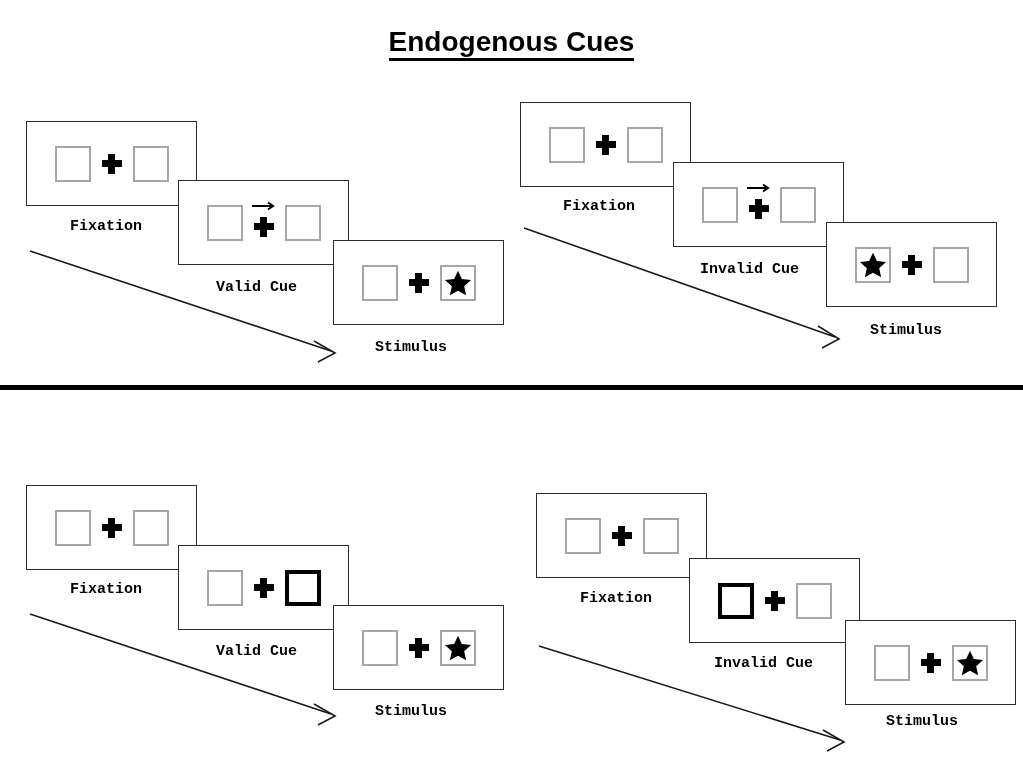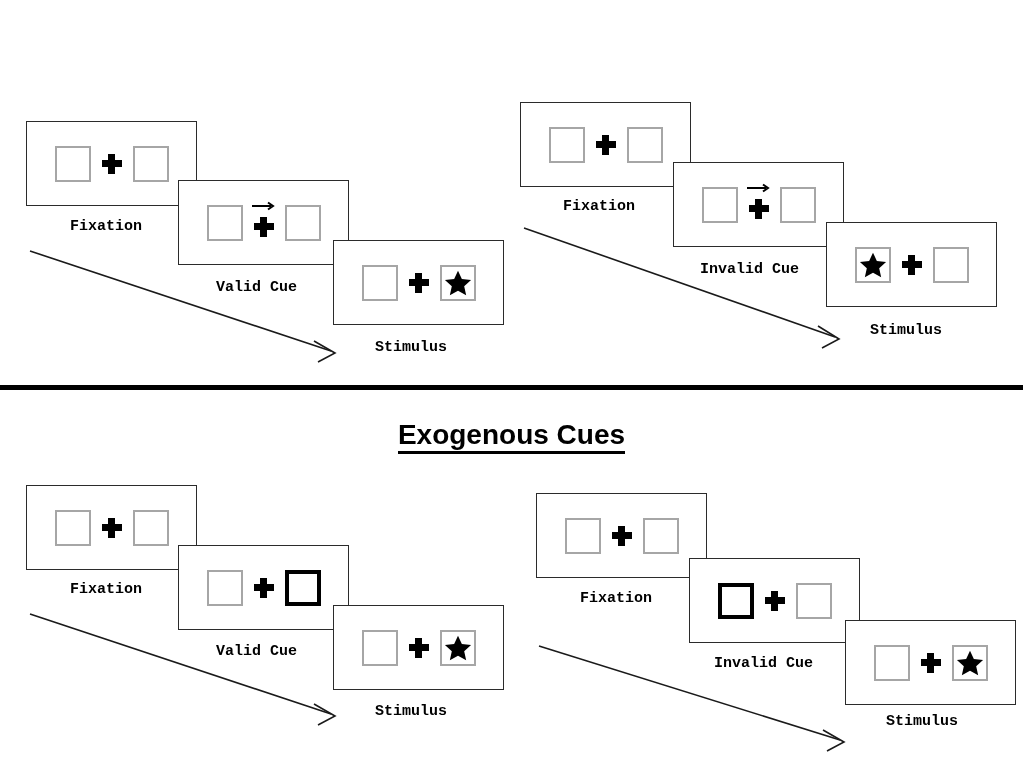--- a/index.html
+++ b/index.html
@@ -110,20 +110,23 @@
   .timeline{
     position:absolute;
     pointer-events:none;
   }
 </style>
 </head>
 <body>
 
 <div class="stage">
 
+  <div class="section-title" style="left:0;top:26px;">
+    <span>Endogenous Cues</span>
+  </div>
 
   <svg class="timeline" style="left:26px;top:245px;" width="330" height="125" viewBox="0 0 330 125">
     <line x1="4" y1="6" x2="305" y2="106" stroke="#1a1a1a" stroke-width="1.6"></line>
     <polyline points="288,96 309,108 292,117" fill="none" stroke="#1a1a1a" stroke-width="1.6"></polyline>
   </svg>
 
   <div class="panel" style="left:26px;top:121px;width:171px;height:85px;">
     <div class="panel-inner">
       <div class="sbox"></div>
       <div class="fix-wrap">
@@ -205,23 +208,20 @@
       <div class="fix-wrap">
         <div class="plus"></div>
       </div>
       <div class="sbox"></div>
     </div>
   </div>
   <div class="panel-label" style="left:870px;top:322px;">Stimulus</div>
 
   <div class="divider" style="top:385px;"></div>
 
-  <div class="section-title" style="left:0;top:419px;">
-    <span>Exogenous Cues</span>
-  </div>
 
   <svg class="timeline" style="left:26px;top:608px;" width="330" height="125" viewBox="0 0 330 125">
     <line x1="4" y1="6" x2="305" y2="106" stroke="#1a1a1a" stroke-width="1.6"></line>
     <polyline points="288,96 309,108 292,117" fill="none" stroke="#1a1a1a" stroke-width="1.6"></polyline>
   </svg>
 
   <div class="panel" style="left:26px;top:485px;width:171px;height:85px;">
     <div class="panel-inner">
       <div class="sbox"></div>
       <div class="fix-wrap">

